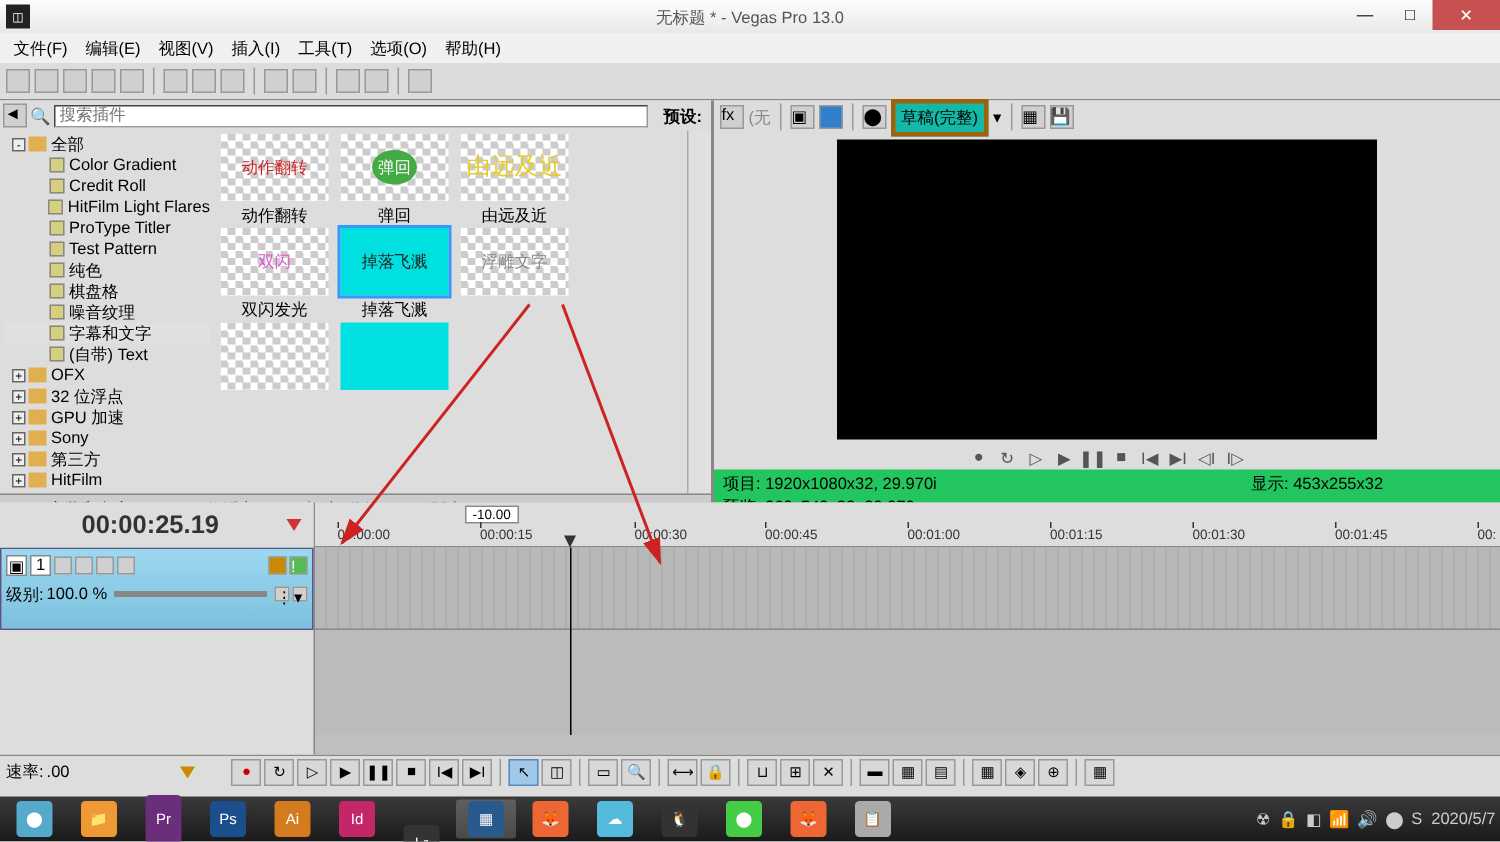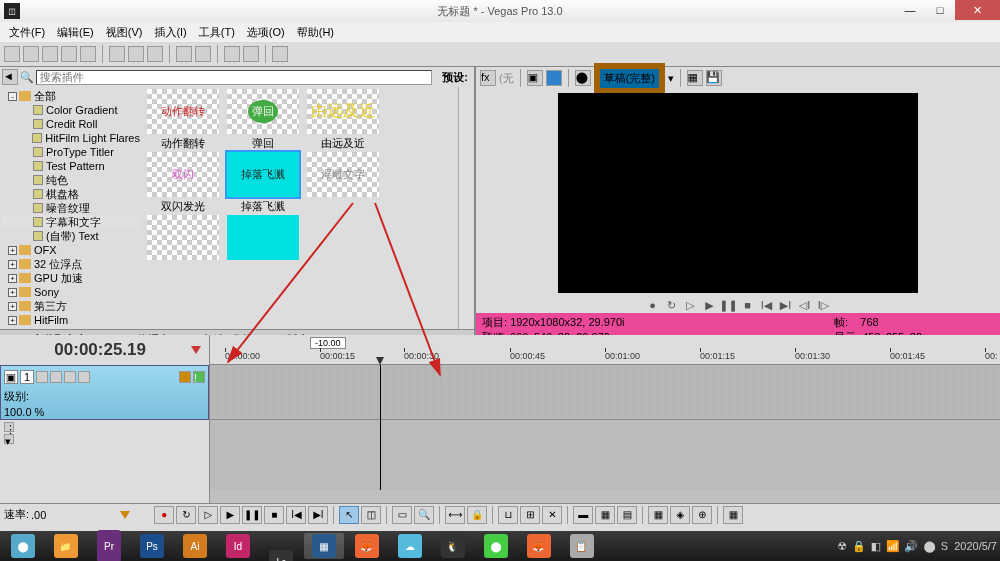--- a/index.html
+++ b/index.html
@@ -39,29 +39,29 @@
 .left-tabs { display: flex; gap: 1px; margin-top: auto; }
 .left-tabs span { padding: 2px 6px; background: #ddd; border: 1px solid #888; }
 .left-tabs span.active { background: #aaa; color: #fff; }
 .right-pane { flex: 1; background: #ddd; display: flex; flex-direction: column; }
 .preview-tools { height: 22px; background: #ddd; display: flex; align-items: center; gap: 3px; padding: 0 4px; }
 .preview-area { flex: 1; display: flex; align-items: flex-start; justify-content: center; padding: 4px; }
 .preview-black { width: 360px; height: 200px; background: #000; }
 .transport { height: 20px; display: flex; align-items: center; justify-content: center; gap: 3px; }
 .transport .pbtn { width: 16px; height: 16px; color: #555; display: flex; align-items: center; justify-content: center; }
 .rec { color: #c00; }
-.preview-info { height: 30px; background: #ec4899; padding: 2px 6px; display: flex; font-size: 10px; }
+.preview-info { height: 30px; background: #22c55e; padding: 2px 6px; display: flex; font-size: 10px; }
 .timeline-wrap { height: 168px; display: flex; background: #c0c0c0; position: relative; }
 .tl-left { width: 210px; background: #ddd; border-right: 1px solid #888; }
 .timecode-row { height: 30px; background: #ddd; display: flex; align-items: center; justify-content: flex-end; padding-right: 8px; position: relative; gap: 41px; }
 .timecode { font-size: 17px; font-weight: bold; color: #333; }
 .tc-marker { width: 0; height: 0; border-left: 5px solid transparent; border-right: 5px solid transparent; border-top: 8px solid #cc3333; margin-left: 4px; }
 .track-header { height: 55px; background: linear-gradient(#9dd8f0, #7cc0dd); border: 1px solid #558; padding: 3px; }
 .track-header .row1 { display: flex; gap: 2px; align-items: center; height: 16px; }
-.track-header .row2 { display: flex; gap: 2px; margin-top: 4px; height: 14px; font-size: 10px; flex-direction: column; }
+.track-header .row2 { display: flex; gap: 2px; align-items: center; margin-top: 4px; height: 14px; font-size: 10px; }
 .tl-right { flex: 1; position: relative; }
 .ruler { height: 30px; background: #ddd; position: relative; border-bottom: 1px solid #888; }
 .in-marker { position: absolute; top: 2px; background: #fff; border: 1px solid #888; padding: 0 4px; font-size: 9px; }
 .tick { position: absolute; top: 16px; font-size: 9px; color: #333; }
 .tick::before { content: ''; position: absolute; left: 0; top: -3px; width: 1px; height: 4px; background: #333; }
 .tracks-area { height: 125px; background: #bbb; position: relative; }
 .track-lane { height: 55px; background: #b8b8b8; border-bottom: 1px solid #888; position: relative; background-image: repeating-linear-gradient(90deg, transparent 0, transparent 7px, rgba(0,0,0,0.05) 7px, rgba(0,0,0,0.05) 8px); }
 .playhead { position: absolute; top: 0; bottom: 0; width: 1px; background: #000; left: 170px; }
 .playhead::before { content: ''; position: absolute; top: -8px; left: -4px; width: 0; height: 0; border-left: 4px solid transparent; border-right: 4px solid transparent; border-top: 8px solid #333; }
 .tl-bottom-tools { height: 22px; background: #ddd; border-top: 1px solid #888; display: flex; align-items: center; padding: 0 4px; gap: 2px; }
@@ -295,21 +295,21 @@
 
   <div class="right-pane">
     <div class="preview-tools">
       <span class="tbtn">fx</span>
       <span style="color:#888">(无</span>
       <span class="divider"></span>
       <span class="tbtn">▣</span>
       <span class="tbtn" style="background:#3080cc"></span>
       <span class="divider"></span>
       <span class="tbtn">⬤</span>
-      <span style="padding:2px 4px;background:#0369a1;border:6px solid #a16207">草稿(完整)</span>
+      <span style="padding:2px 4px;background:#14b8a6;border:3px solid #a16207">草稿(完整)</span>
       <span>▾</span>
       <span class="divider"></span>
       <span class="tbtn">▦</span>
       <span class="tbtn">💾</span>
     </div>
     <div class="preview-area">
       <div class="preview-black"></div>
     </div>
     <div class="transport">
       <span class="pbtn rec">●</span>
@@ -322,21 +322,20 @@
       <span class="pbtn">▶I</span>
       <span class="pbtn">◁I</span>
       <span class="pbtn">I▷</span>
     </div>
     <div class="preview-info">
       <div style="flex:1">
         <div><span>项目:</span> <span>1920x1080x32, 29.970i</span></div>
         <div><span>预览:</span> <span>960x540x32, 29.970p</span></div>
       </div>
       <div style="width:160px">
-        <div><span>帧:</span> &nbsp;&nbsp;&nbsp;<span>768</span></div>
         <div><span>显示:</span> <span>453x255x32</span></div>
       </div>
     </div>
   </div>
 </div>
 
 <div class="timeline-wrap">
   <div class="tl-left">
     <div class="timecode-row">
       <span class="timecode">00:00:25.19</span>
@@ -362,21 +361,21 @@
         <span class="tbtn" style="width:10px;height:10px">▾</span>
       </div>
     </div>
   </div>
   <div class="tl-right">
     <div class="ruler">
       <div class="in-marker" style="left:100px">-10.00</div>
       <div id="ticks">
           <div class="tick" style="left: 15px;">00:00:00</div>
           <div class="tick" style="left: 110px;">00:00:15</div>
-          <div class="tick" style="left: 194px;">00:00:30</div>
+          <div class="tick" style="left: 213px;">00:00:30</div>
           <div class="tick" style="left: 300px;">00:00:45</div>
           <div class="tick" style="left: 395px;">00:01:00</div>
           <div class="tick" style="left: 490px;">00:01:15</div>
           <div class="tick" style="left: 585px;">00:01:30</div>
           <div class="tick" style="left: 680px;">00:01:45</div>
           <div class="tick" style="left: 775px;">00:</div>
         </div>
     </div>
     <div class="tracks-area">
       <div class="track-lane"></div>

